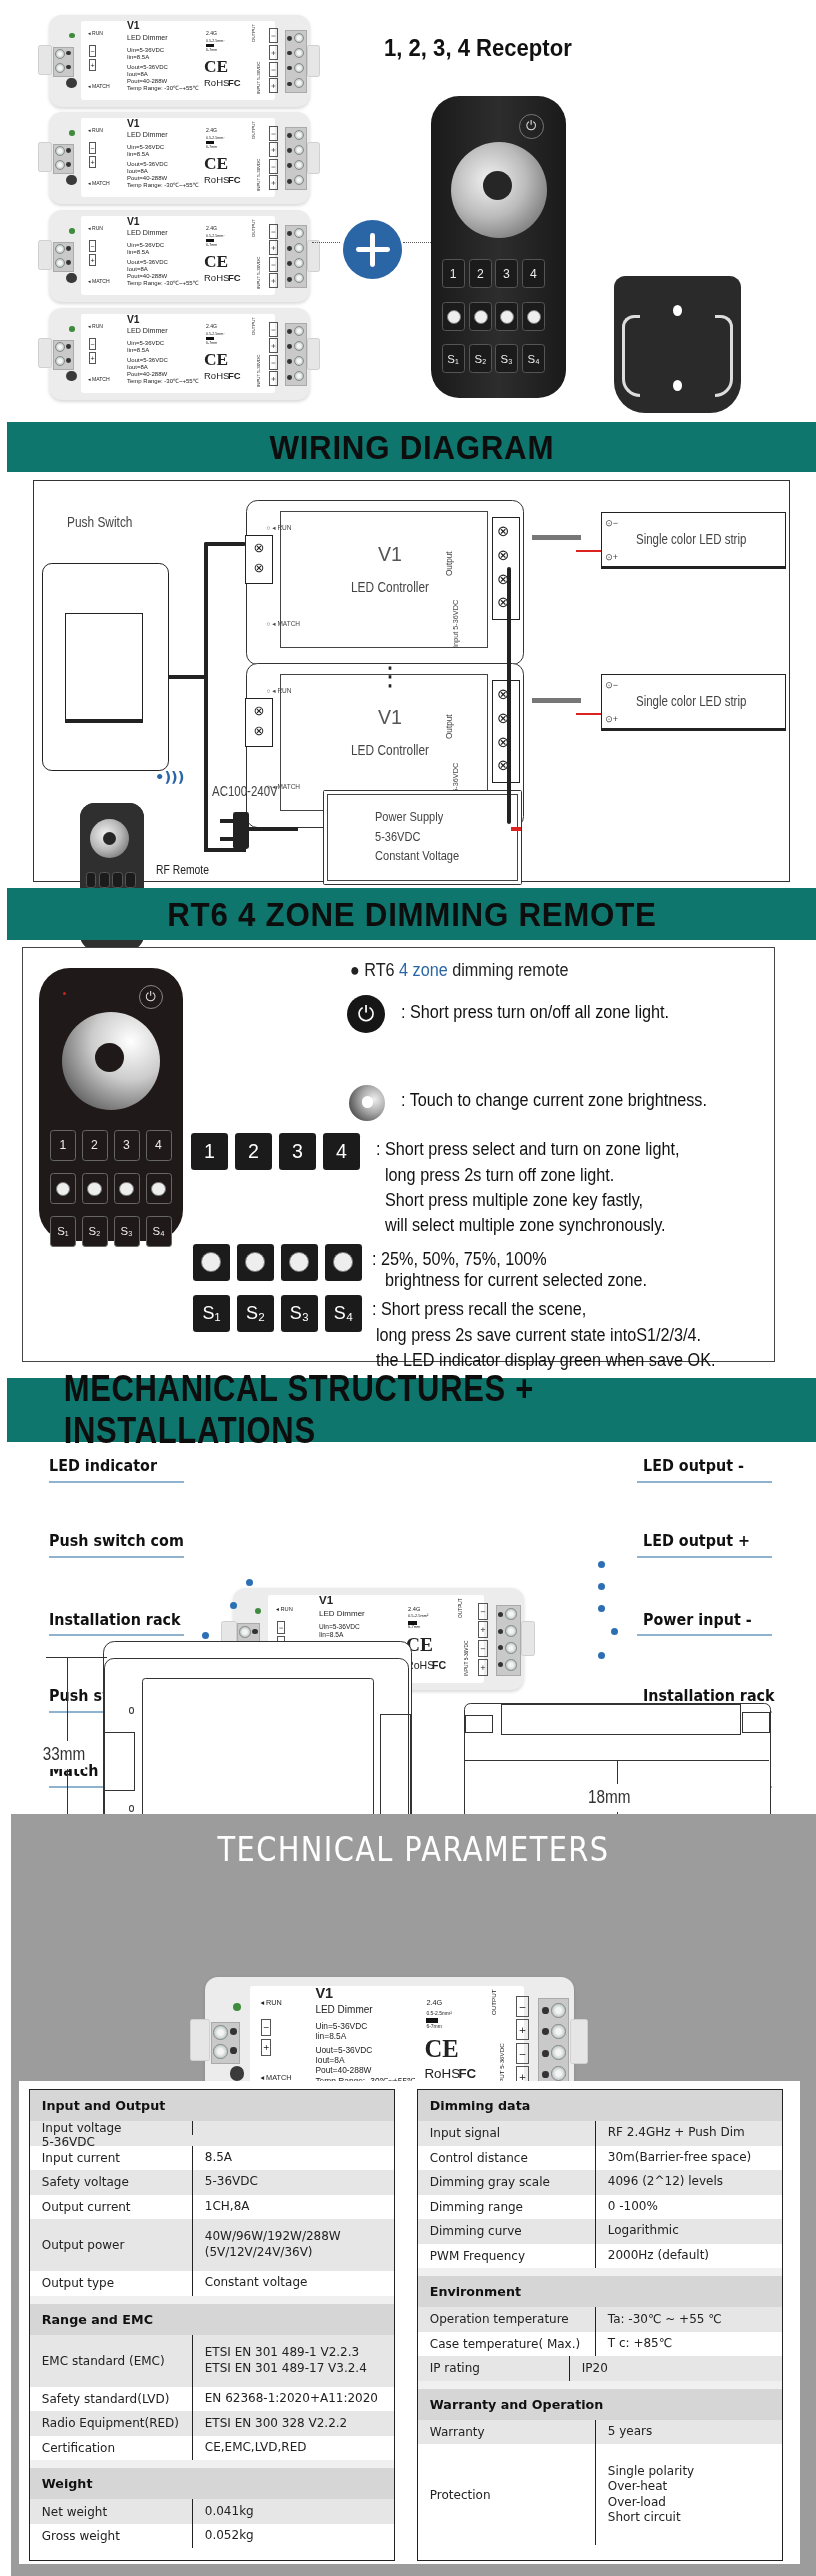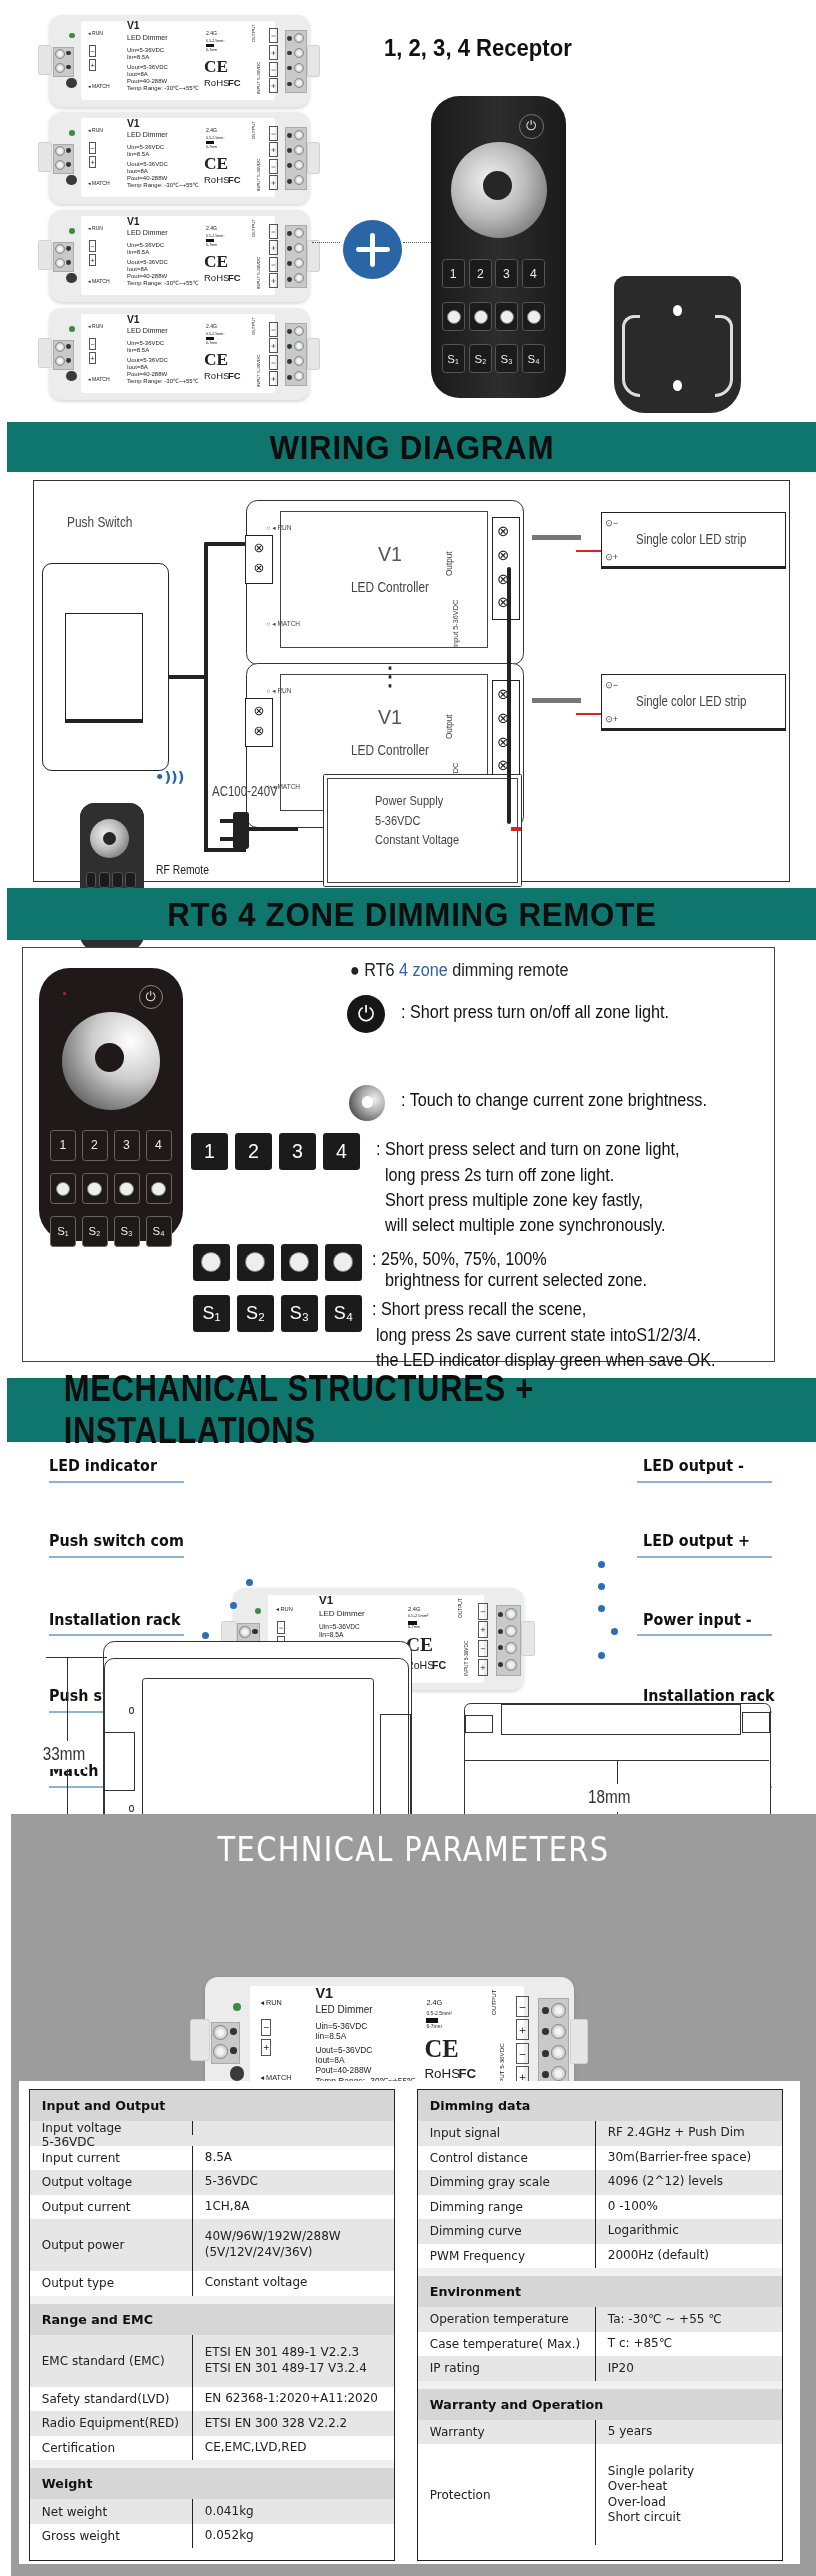--- a/index.html
+++ b/index.html
@@ -336,21 +336,21 @@
       <div class="abs" style="left: 567px; top: 193px; width: 185px; height: 57px; border-width: 1.6px 1.6px 3.3px 1.2px; border-style: solid; border-color: rgb(34, 34, 34); border-image: initial;">
         <div class="wt" style="left: 34px; top: 18px; font-size: 14px; transform: scaleX(0.82); transform-origin: left center;">Single color LED strip</div>
         <div class="wt" style="left: 3.3px; top: 4.9px; font-size: 9px;">⊙−</div>
         <div class="wt" style="left: 3.3px; top: 39px; font-size: 9px;">⊙+</div>
       </div>
       <div class="abs" style="left: 498px; top: 217px; width: 49px; height: 4.9px; background: rgb(119, 119, 119);"></div>
       <div class="red" style="left: 542px; top: 232px; width: 24.5px; height: 2.4px;"></div>
     </div>
   <div class="wt" style="left:343px;top:180px;font-size:26px;color:#222">⋮</div>
 
-  <div class="wbox" style="left:289px;top:293px;width:199px;height:113px;border-radius:1.6px">
+  <div class="wbox" style="left:289px;top:309px;width:199px;height:95px;border-radius:1.6px">
     <div class="wbox-in" style="left:3.3px;top:3.3px;right:3.3px;bottom:3.3px"></div>
     <div class="wt" style="left:51px;top:18px;font-size:13px;transform:scaleX(0.85);transform-origin:left">Power Supply</div>
     <div class="wt" style="left:51px;top:38px;font-size:13px;transform:scaleX(0.85);transform-origin:left">5-36VDC</div>
     <div class="wt" style="left:51px;top:57px;font-size:13px;transform:scaleX(0.85);transform-origin:left">Constant Voltage</div>
   </div>
   <div class="wt" style="left:178px;top:302px;font-size:14px;transform:scaleX(0.82);transform-origin:left">AC100-240V</div>
   <div class="abs" style="left:186px;top:331px;width:45px;height:37px">
     <div style="position:absolute;left:0;top:6.5px;width:13px;height:4.9px;background:#222"></div>
     <div style="position:absolute;left:0;top:24.5px;width:13px;height:4.9px;background:#222"></div>
     <div style="position:absolute;left:13px;top:0;width:16.3px;height:37px;background:#222;border-radius:2.4px"></div>
@@ -624,21 +624,21 @@
           <div>5-36VDC</div>
         </div>
       </div>
       <div class="row" style="height: 24.5px;">
         <div class="k" style="width: 163px;">Input current</div>
         <div class="val">
           <div>8.5A</div>
         </div>
       </div>
       <div class="row alt" style="height: 24.5px;">
-        <div class="k" style="width: 163px;">Output voltage</div>
+        <div class="k" style="width: 163px;">Safety voltage</div>
         <div class="val">
           <div>5-36VDC</div>
         </div>
       </div>
       <div class="row" style="height: 24.5px;">
         <div class="k" style="width: 163px;">Output current</div>
         <div class="val">
           <div>1CH,8A</div>
         </div>
       </div>
@@ -743,21 +743,21 @@
           <div>Ta: -30℃ ~ +55 ℃</div>
         </div>
       </div>
       <div class="row" style="height: 24.5px;">
         <div class="k" style="width: 178px;">Case temperature( Max.)</div>
         <div class="val">
           <div>T c:  +85℃</div>
         </div>
       </div>
       <div class="row alt" style="height: 24.5px;">
-        <div class="k" style="width: 178px;">IP rating</div>
+        <div class="k" style="width: 152px;">IP rating</div>
         <div class="val">
           <div>IP20</div>
         </div>
       </div>
       <div class="gap"></div>
       <div class="hd" style="height: 31px;">Warranty and Operation</div>
       <div class="row alt" style="height: 24.5px;">
         <div class="k" style="width: 178px;">Warranty</div>
         <div class="val">
           <div>5 years</div>

